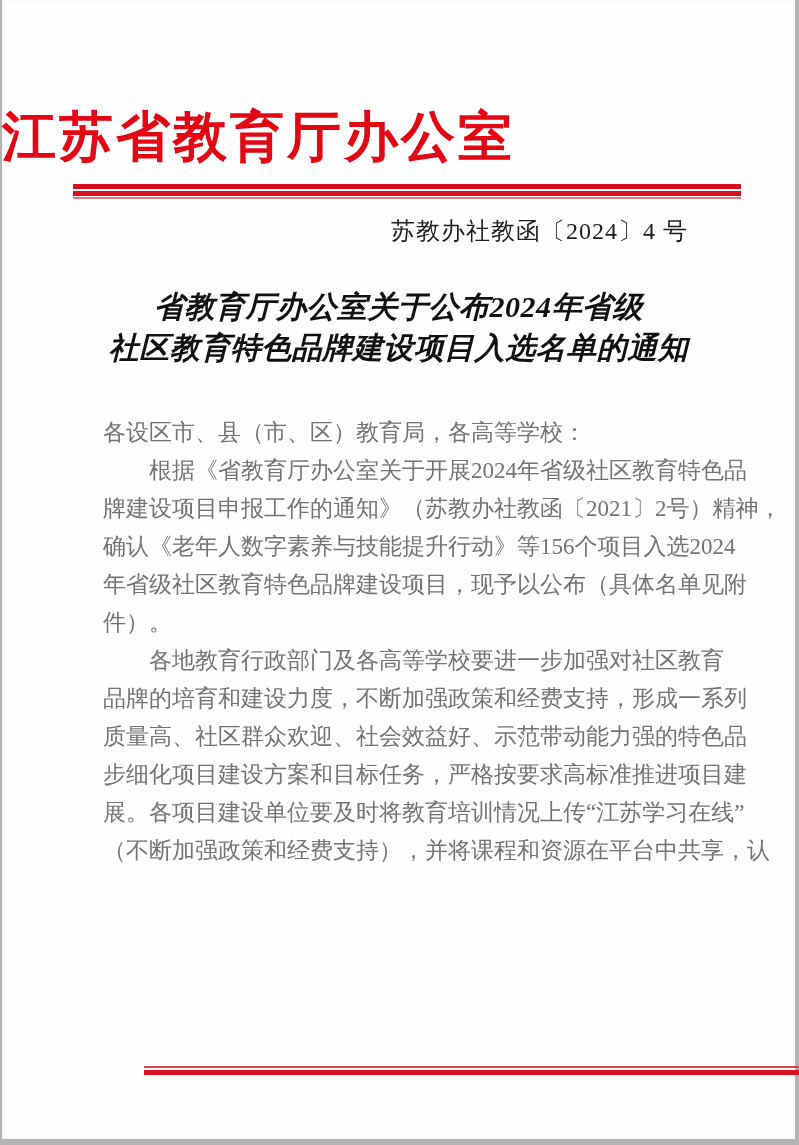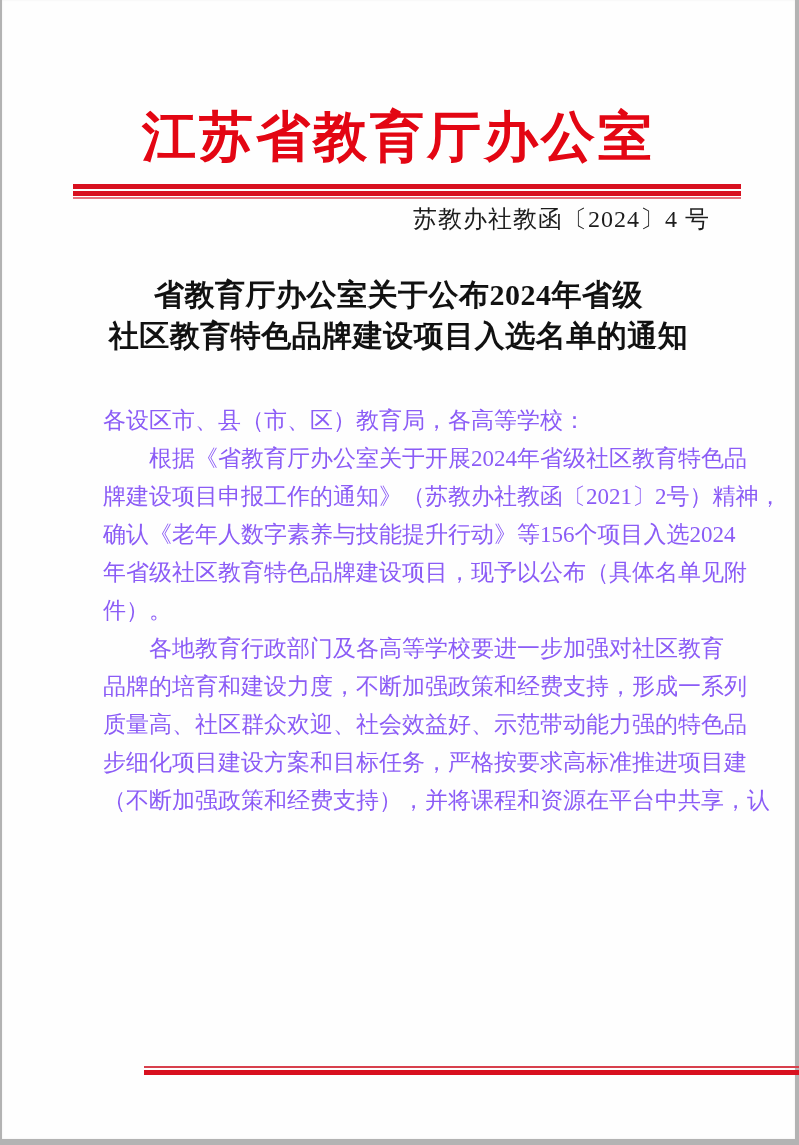--- a/index.html
+++ b/index.html
@@ -20,21 +20,20 @@
     position: absolute;
     top: 0;
     left: 2px;
     right: 4px;
     bottom: 6px;
     background: #fefefe;
     box-shadow: inset 0 0 2px rgba(0,0,0,0.08);
   }
   .agency {
     padding-top: 108px;
-    text-align: center;
     color: #e30613;
     font-size: 54px;
     line-height: 58px;
     font-weight: 700;
     letter-spacing: 3px;
     white-space: nowrap;
   }
   .rule {
     margin-left: 71px;
     width: 668px;
@@ -44,42 +43,43 @@
   .rule .gap2 { height: 2px; background: transparent; }
   .rule .gap1 { height: 1px; background: transparent; }
   .rule .thin { height: 2px; background: #e8737e; }
   .rule-bottom {
     position: absolute;
     top: 1066px;
     left: 71px;
   }
   .rule-bottom .thin { height: 2px; background: #d8404d; }
   .doc-number {
-    margin-top: 7px;
+    margin-top: 19px;
     text-align: right;
-    padding-right: 85px;
+    padding-right: 107px;
     font-size: 24px;
     line-height: 26px;
     color: #1c1c1c;
     letter-spacing: 1px;
   }
   .title {
     margin: 42px 0 0 0;
     text-align: center;
     font-size: 30px;
     line-height: 41px;
     font-weight: 700;
     color: #111;
     letter-spacing: 0.5px;
+    font-style: italic;
   }
   .body-text {
     margin: 46px 80px 8px 101px;
     font-size: 23px;
     line-height: 38px;
-    color: #8b5cf6;
+    color: #737373;
   }
   .body-text .line {
     text-align: justify;
     text-align-last: justify;
     text-justify: inter-character;
     white-space: nowrap;
   }
   .body-text .line.loose {
     text-align: left;
     text-align-last: left;
@@ -115,20 +115,21 @@
       <div class="line loose">各设区市、县（市、区）教育局，各高等学校：</div>
       <div class="line indent">根据《省教育厅办公室关于开展2024年省级社区教育特色品</div>
       <div class="line">牌建设项目申报工作的通知》（苏教办社教函〔2021〕2号）精神，</div>
       <div class="line">确认《老年人数字素养与技能提升行动》等156个项目入选2024</div>
       <div class="line">年省级社区教育特色品牌建设项目，现予以公布（具体名单见附</div>
       <div class="line loose">件）。</div>
       <div class="line indent">各地教育行政部门及各高等学校要进一步加强对社区教育</div>
       <div class="line">品牌的培育和建设力度，不断加强政策和经费支持，形成一系列</div>
       <div class="line">质量高、社区群众欢迎、社会效益好、示范带动能力强的特色品</div>
       <div class="line">步细化项目建设方案和目标任务，严格按要求高标准推进项目建</div>
+      <div class="line">展。各项目建设单位要及时将教育培训情况上传“江苏学习在线”</div>
       <div class="line">（不断加强政策和经费支持），并将课程和资源在平台中共享，认</div>
     </div>
 
     <div class="rule rule-bottom">
       <div class="thin"></div>
       <div class="gap2"></div>
       <div class="bar"></div>
     </div>
 
   </div>

